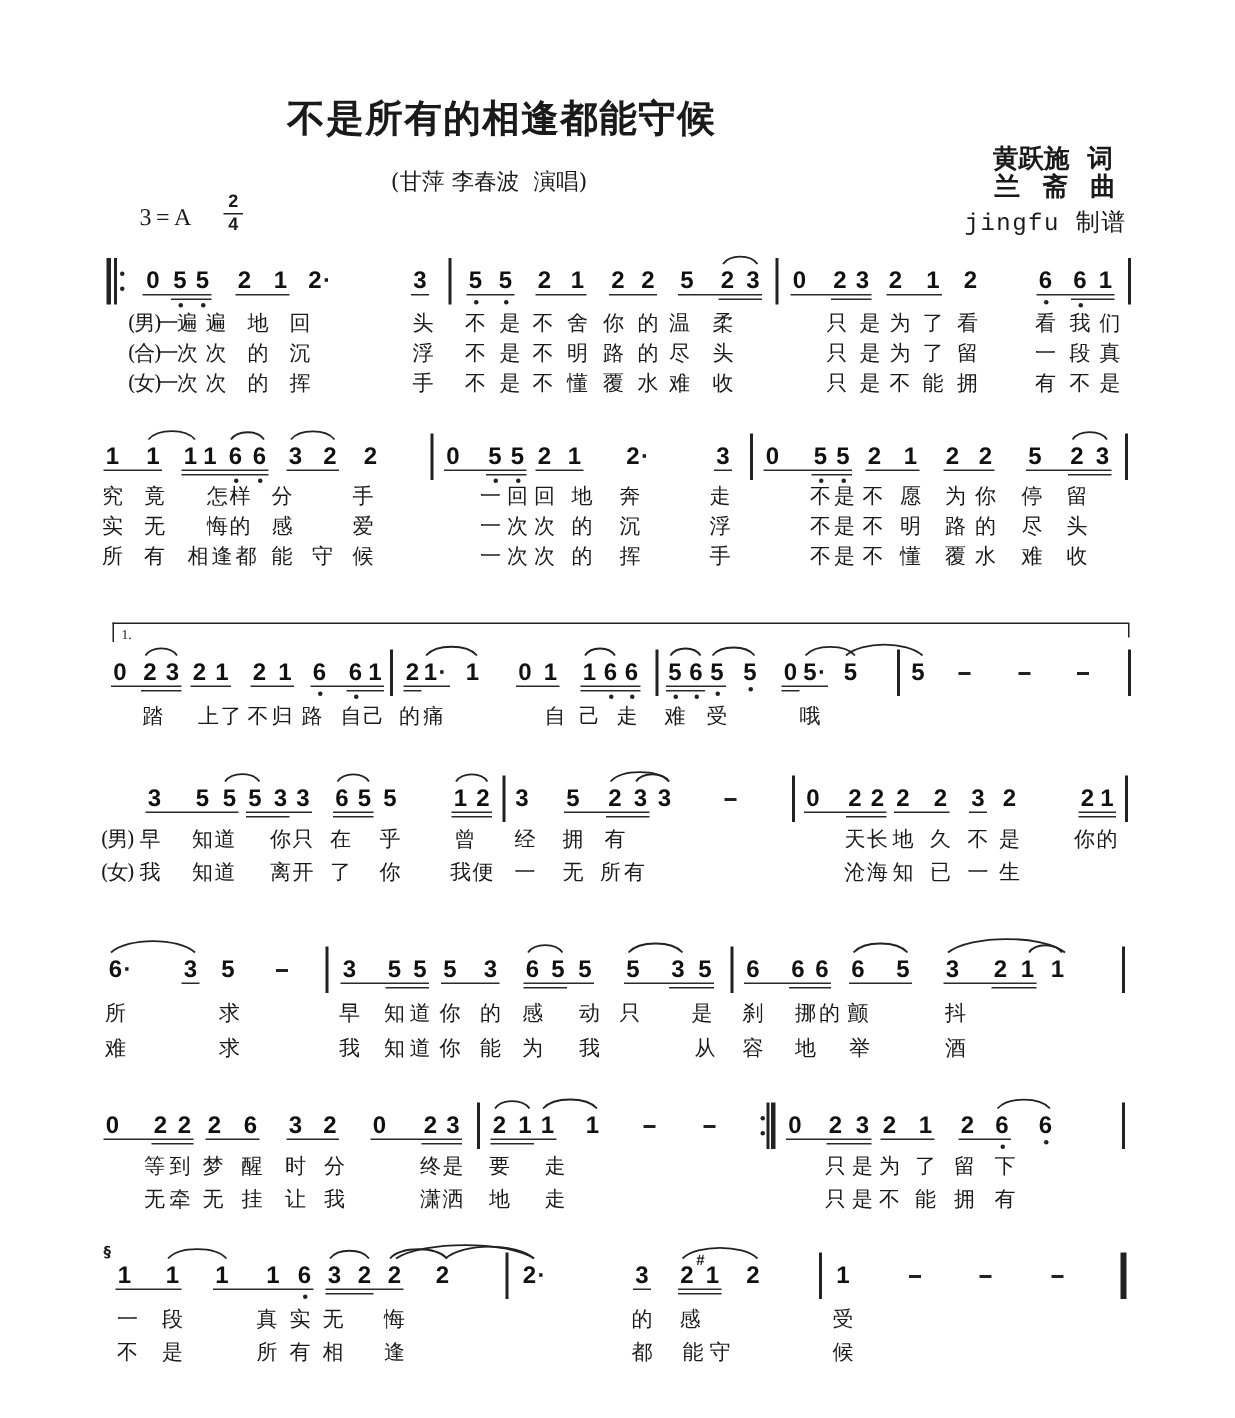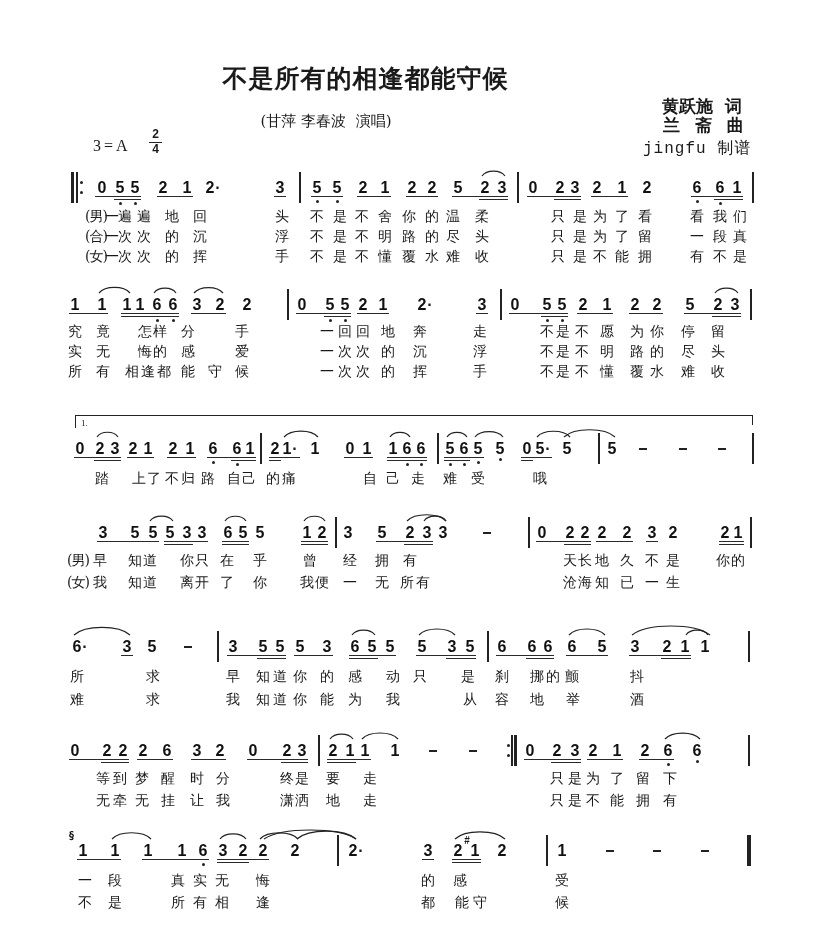--- a/index.html
+++ b/index.html
@@ -1,18 +1,18 @@
 <!DOCTYPE html>
 <html><head>
 <meta charset="utf-8">
 <style>
 html,body{margin:0;padding:0;background:#fff;}
 #sheet{position:relative;width:823px;height:945px;overflow:hidden;background:#fff;color:#1a1a1a;font-family:"DejaVu Sans",sans-serif;}
 .hd{position:absolute;white-space:pre;}
-.title{left:0;top:63px;width:669px;text-align:center;font-size:25px;line-height:32px;font-weight:bold;letter-spacing:1px;padding-left:31px;}
+.title{left:0;top:63px;width:669px;text-align:center;font-size:25px;line-height:32px;font-weight:bold;letter-spacing:1px;}
 .performers{left:0;top:111px;width:652px;text-align:center;font-size:15px;line-height:20px;font-family:"DejaVu Serif",serif;}
 .lyricist{left:662px;top:96px;font-size:17px;line-height:20px;font-weight:bold;word-spacing:6px;}
 .composer{left:663px;top:115px;font-size:17px;line-height:20px;font-weight:bold;word-spacing:9px;}
 .arranger{left:643px;top:139px;font-size:16px;line-height:20px;font-family:"Liberation Mono",monospace;letter-spacing:1px;}
 .key{left:93px;top:136px;font-size:16px;line-height:20px;font-family:"Liberation Serif",serif;letter-spacing:3px;}
 .ts{position:absolute;left:149px;width:13px;text-align:center;font-size:12px;line-height:13px;font-weight:bold;font-family:"Liberation Sans",sans-serif;}
 .ts-top{top:128px;}
 .ts-line{position:absolute;left:149px;top:142px;width:13px;height:1px;background:#222;}
 .ts-bot{top:143px;}
 .note{position:absolute;width:14px;height:20px;text-align:center;font-family:"Liberation Sans",sans-serif;font-weight:bold;font-size:16px;line-height:20px;color:#111;}

